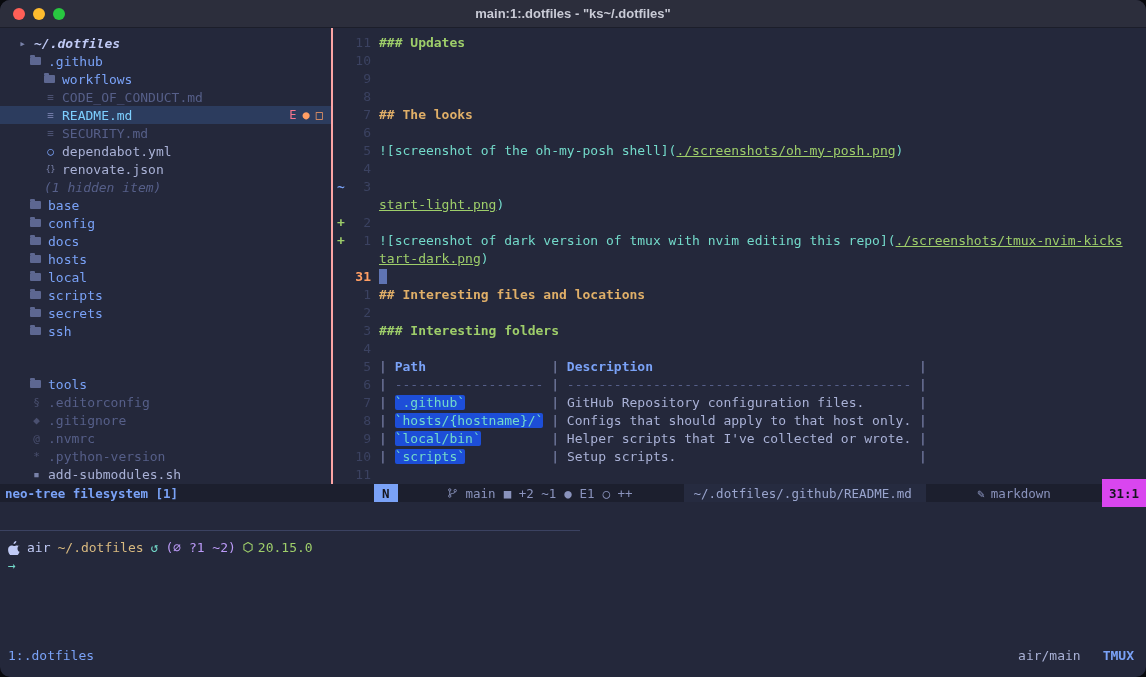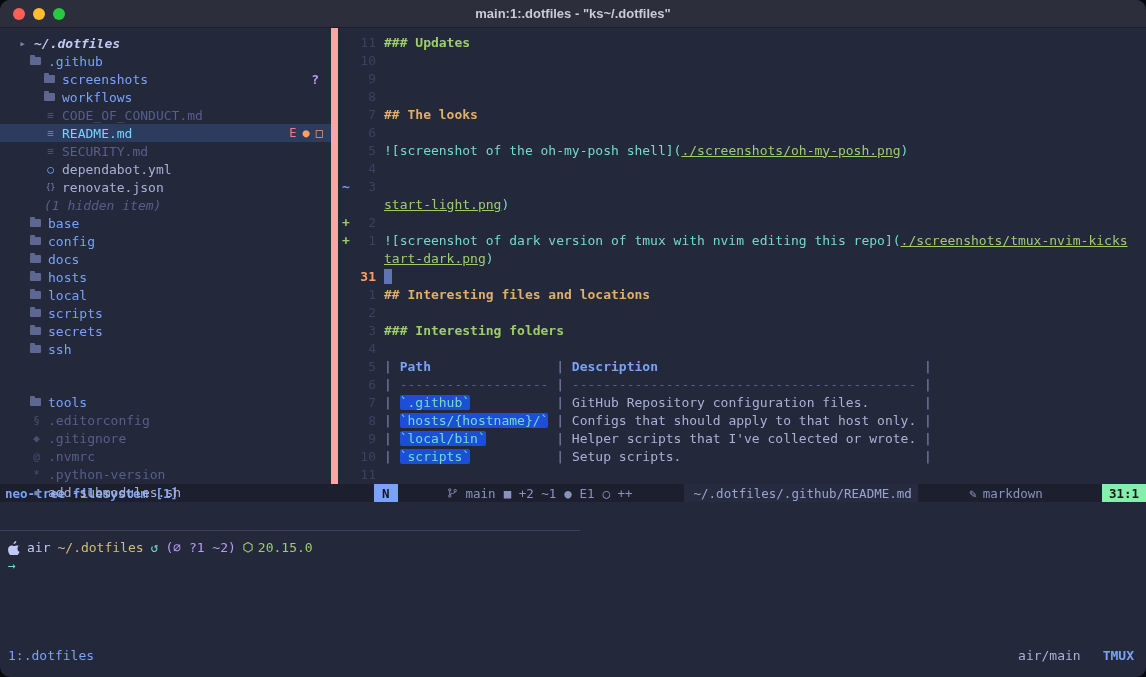--- a/index.html
+++ b/index.html
@@ -33,21 +33,21 @@
     background:#5d6791;border-radius:1px 1px 0 0;}
   .t-root{color:#c0caf5;font-style:italic;font-weight:600;}
   .t-dir{color:#7aa2f7;}
   .t-file{color:#a9b1d6;}
   .t-dim{color:#565f89;}
   .t-hidden{color:#565f89;font-style:italic;}
   .t-selected{color:#7dcfff;}
   .tbadge{position:absolute;right:12px;color:#bb9af7;font-weight:bold;}
   .tmarks{position:absolute;right:8px;display:flex;gap:6px;font-size:12px;}
   
-  .editor{flex:1;padding-top:5px;border-left:7px solid #fca5a5;overflow:hidden;}
+  .editor{flex:1;padding-top:5px;border-left:2px solid #fca5a5;overflow:hidden;}
   .erow{height:18px;display:flex;align-items:center;white-space:pre;}
   .sign{width:12px;padding-left:4px;flex:none;font-weight:bold;color:#3b4261;}
   .sign.add{color:#9ece6a;}
   .sign.chg{color:#7aa2f7;}
   .lnum{width:26px;flex:none;text-align:right;color:#3b4261;}
   .lnum.cur{color:#ff9e64;font-weight:bold;}
   .etext{margin-left:8px;}
   .h2{color:#e0af68;font-weight:bold;}
   .h3{color:#9ece6a;font-weight:bold;}
   .codesel{color:#7dcfff;background:#2b4269;}
@@ -62,22 +62,22 @@
   
   .statusline{height:18px;background:#1c1f2e;display:flex;align-items:center;font-size:12.5px;gap:39px;}
   .sl-tree{width:331px;flex:none;padding-left:5px;color:#7aa2f7;font-weight:bold;}
   .sl-mode{background:#7aa2f7;color:#15161e;font-weight:bold;padding:0 8px;height:18px;
     display:inline-flex;align-items:center;margin-left:4px;}
   .sl-git{display:inline-flex;align-items:center;gap:8px;color:#8a93bd;margin-left:10px;}
   .sl-git svg{display:block;}
   .sl-path{flex:1;background:#262b40;color:#9aa5ce;margin:0 12px;padding:0 10px;height:18px;
     display:flex;align-items:center;overflow:hidden;}
   .sl-ft{color:#8a93bd;display:inline-flex;align-items:center;gap:6px;margin-right:12px;}
-  .sl-pos{background:#86efac;color:#15161e;font-weight:bold;padding:0 7px;height:18px;
-    display:inline-flex;align-items:center;margin-left:8px;}
+  .sl-pos{background:#d946ef;color:#15161e;font-weight:bold;padding:0 7px;height:28px;
+    display:inline-flex;align-items:center;}
   
   .terminal{height:142px;position:relative;}
   .pane-divider{position:absolute;top:28px;left:0;width:580px;height:1px;background:#3b4261;}
   .prompt-line{position:absolute;top:38px;left:8px;display:flex;align-items:center;gap:7px;white-space:pre;}
   .p-host{color:#c0caf5;}
   .p-path{color:#d8b97f;}
   .p-sync{color:#73daca;}
   .p-git{color:#bb9af7;}
   .p-node{color:#9ece6a;display:inline-flex;align-items:center;gap:5px;}
   .prompt-arrow{position:absolute;top:56px;left:8px;color:#73daca;}
@@ -100,21 +100,20 @@
       <span class="tl yellow"></span>
       <span class="tl green"></span>
     </div>
     <div class="title">main:1:.dotfiles - "ks~/.dotfiles"</div>
   </div>
 
   <div class="main">
     <div class="tree" id="tree">
         <div class="trow" style="padding-left: 16px;"><span class="ico" style="color: rgb(121, 130, 169);">▸</span><span class="tlabel t-root">~/.dotfiles</span></div>
         <div class="trow" style="padding-left: 30px;"><span class="ico-folder"></span><span class="tlabel t-dir">.github</span></div>
-        <div class="trow" style="padding-left: 44px;"><span class="ico-folder"></span><span class="tlabel t-dir">screenshots</span><span class="tbadge">?</span></div>
         <div class="trow" style="padding-left: 44px;"><span class="ico-folder"></span><span class="tlabel t-dir">workflows</span></div>
         <div class="trow" style="padding-left: 44px;"><span class="ico" style="color: rgb(74, 80, 112);">≡</span><span class="tlabel t-dim">CODE_OF_CONDUCT.md</span></div>
         <div class="trow sel" style="padding-left: 44px;"><span class="ico" style="color: rgb(112, 121, 166);">≡</span><span class="tlabel t-selected">README.md</span><span class="tmarks"><span style="color: rgb(247, 118, 142);">E</span><span style="color: rgb(255, 158, 100);">●</span><span style="color: rgb(255, 158, 100);">□</span></span></div>
         <div class="trow" style="padding-left: 44px;"><span class="ico" style="color: rgb(74, 80, 112);">≡</span><span class="tlabel t-dim">SECURITY.md</span></div>
         <div class="trow" style="padding-left: 44px;"><span class="ico" style="color: rgb(122, 162, 247);">○</span><span class="tlabel t-file">dependabot.yml</span></div>
         <div class="trow" style="padding-left: 44px;"><span class="ico" style="color: rgb(128, 137, 179); font-size: 8px;">{}</span><span class="tlabel t-file">renovate.json</span></div>
         <div class="trow" style="padding-left: 44px;"><span class="tlabel t-hidden">(1 hidden item)</span></div>
         <div class="trow" style="padding-left: 30px;"><span class="ico-folder"></span><span class="tlabel t-dir">base</span></div>
         <div class="trow" style="padding-left: 30px;"><span class="ico-folder"></span><span class="tlabel t-dir">config</span></div>
         <div class="trow" style="padding-left: 30px;"><span class="ico-folder"></span><span class="tlabel t-dir">docs</span></div>

